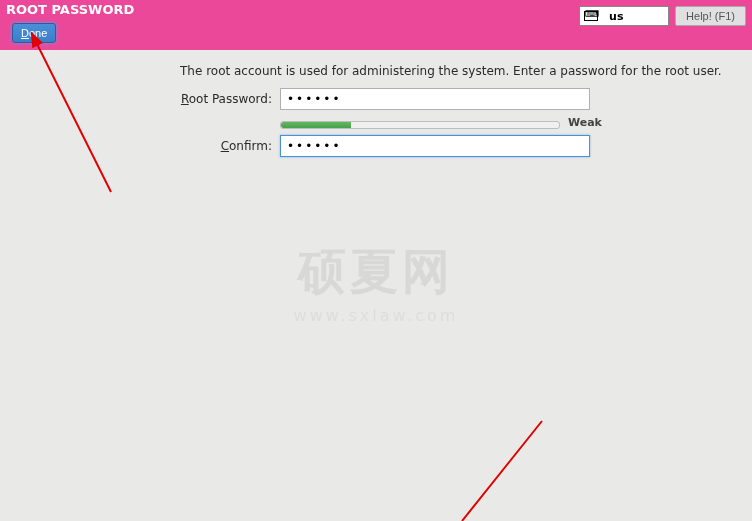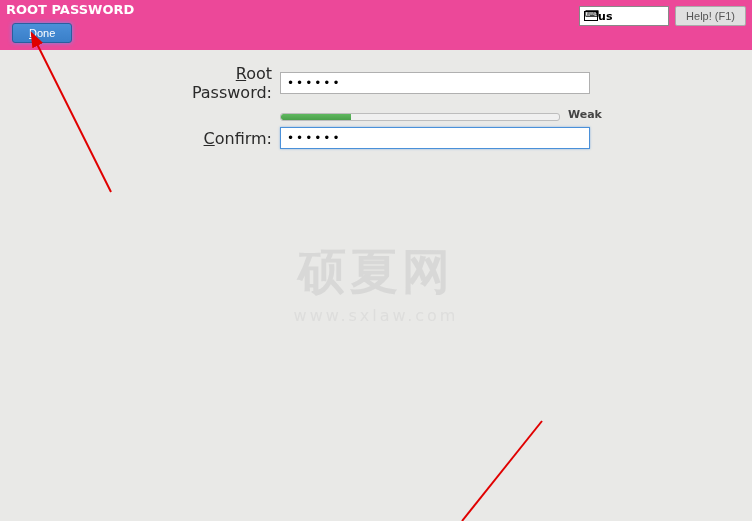--- a/index.html
+++ b/index.html
@@ -27,21 +27,21 @@
   font-weight: bold;
   padding: 2px 6px 0 6px;
 }
 .done-btn {
   margin: 6px 0 0 12px;
   background: linear-gradient(#4a90d9, #3a7fc8);
   border: 1px solid #2a5f9e;
   border-radius: 3px;
   color: #fff;
   font-size: 11px;
-  padding: 3px 16px;
+  padding: 3px 8px;
   cursor: pointer;
   box-shadow: 0 0 4px rgba(80,160,255,0.8);
 }
 .header-right {
   text-align: right;
   padding: 2px 6px 0 0;
 }
 .install-title {
   color: #fff;
   font-size: 13px;
@@ -57,21 +57,21 @@
   align-items: center;
 }
 .kb-indicator {
   background: #fff;
   border: 1px solid #888;
   width: 90px;
   height: 20px;
   display: flex;
   align-items: center;
   padding: 0 4px;
-  gap: 0;
+  gap: 11px;
   cursor: default;
 }
 .kb-icon {
   width: 14px;
   height: 10px;
   border: 1px solid #000;
   position: relative;
   display: inline-block;
 }
 .kb-icon::before {
@@ -99,21 +99,21 @@
 .instruction { font-size: 12px; margin-bottom: 10px; }
 .form-row {
   display: flex;
   align-items: center;
   margin-bottom: 6px;
 }
 .form-label {
   width: 100px;
   text-align: right;
   padding-right: 8px;
-  font-size: 16px;
+  font-size: 12px;
 }
 .underline { text-decoration: underline; }
 .pw-input {
   width: 310px;
   height: 22px;
   border: 1px solid #b0b0b0;
   padding: 0 6px;
   font-size: 12px;
   font-family: inherit;
   letter-spacing: 2px;
@@ -184,20 +184,21 @@
       <div class="kb-indicator">
         <span class="kb-icon"></span>
         <span class="kb-label">us</span>
       </div>
       <button class="help-btn">Help! (F1)</button>
     </div>
   </div>
 </div>
 
 <div class="content">
+  <div class="instruction">The root account is used for administering the system.  Enter a password for the root user.</div>
 
   <div class="form-row">
     <div class="form-label">
       <span class="underline">R</span><span>oot Password:</span>
     </div>
     <input type="password" class="pw-input" value="••••••" style="">
   </div>
 
   <div class="form-row">
     <div class="form-label"></div>

